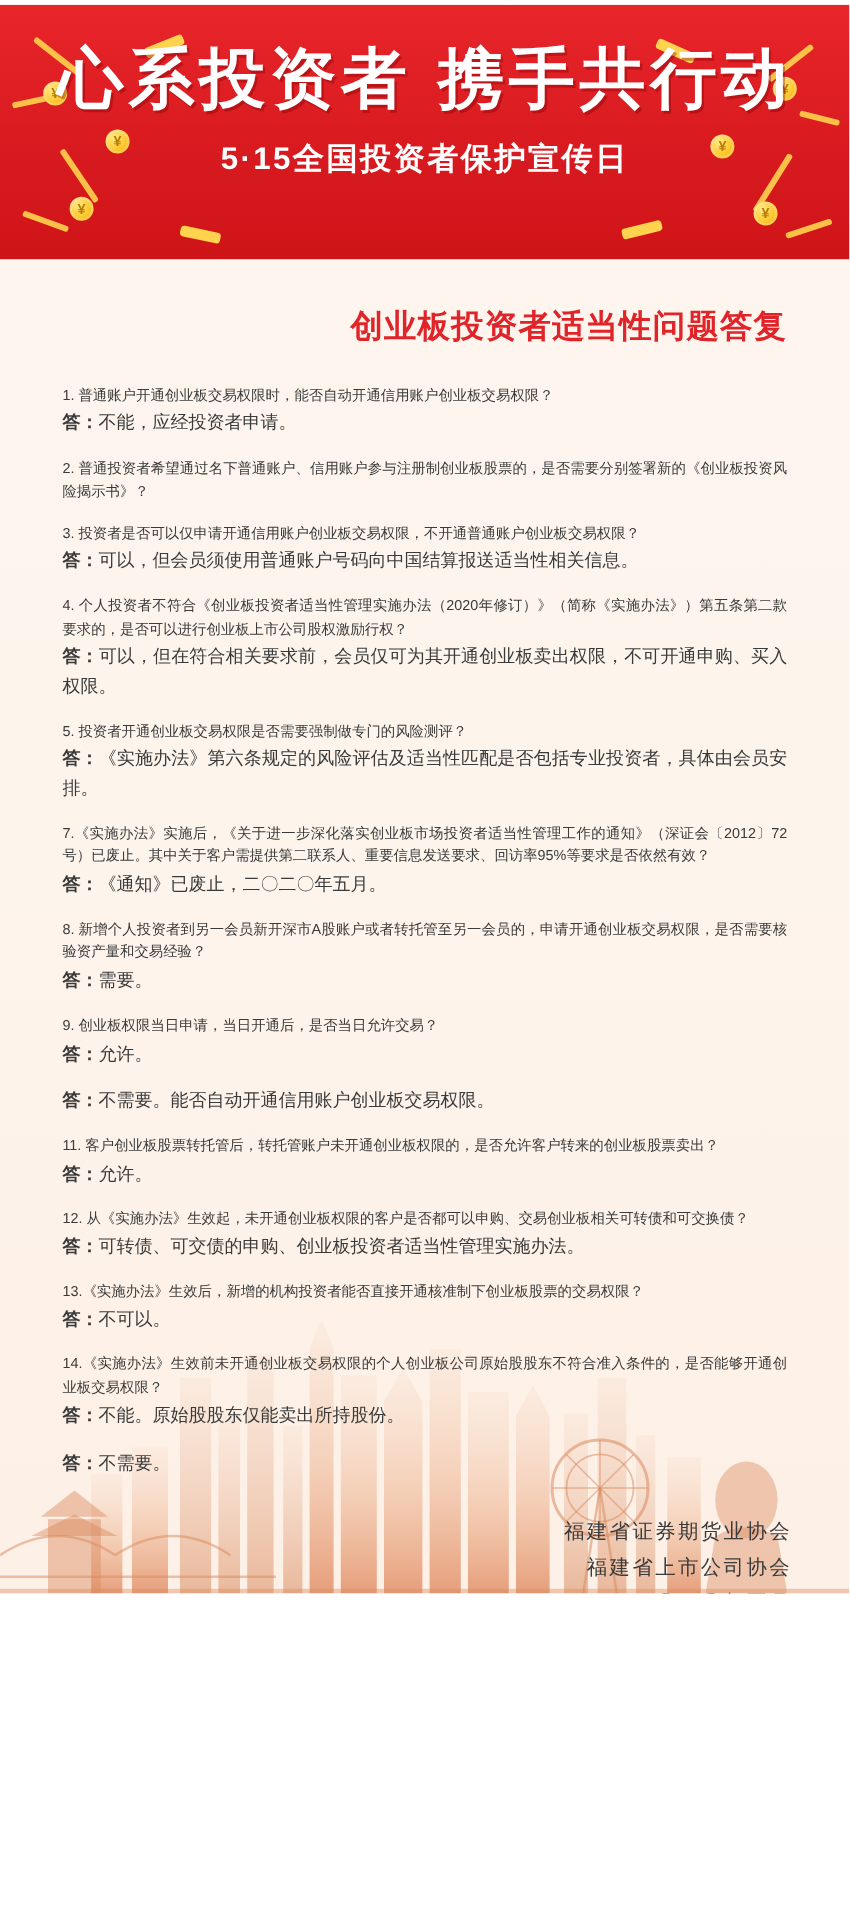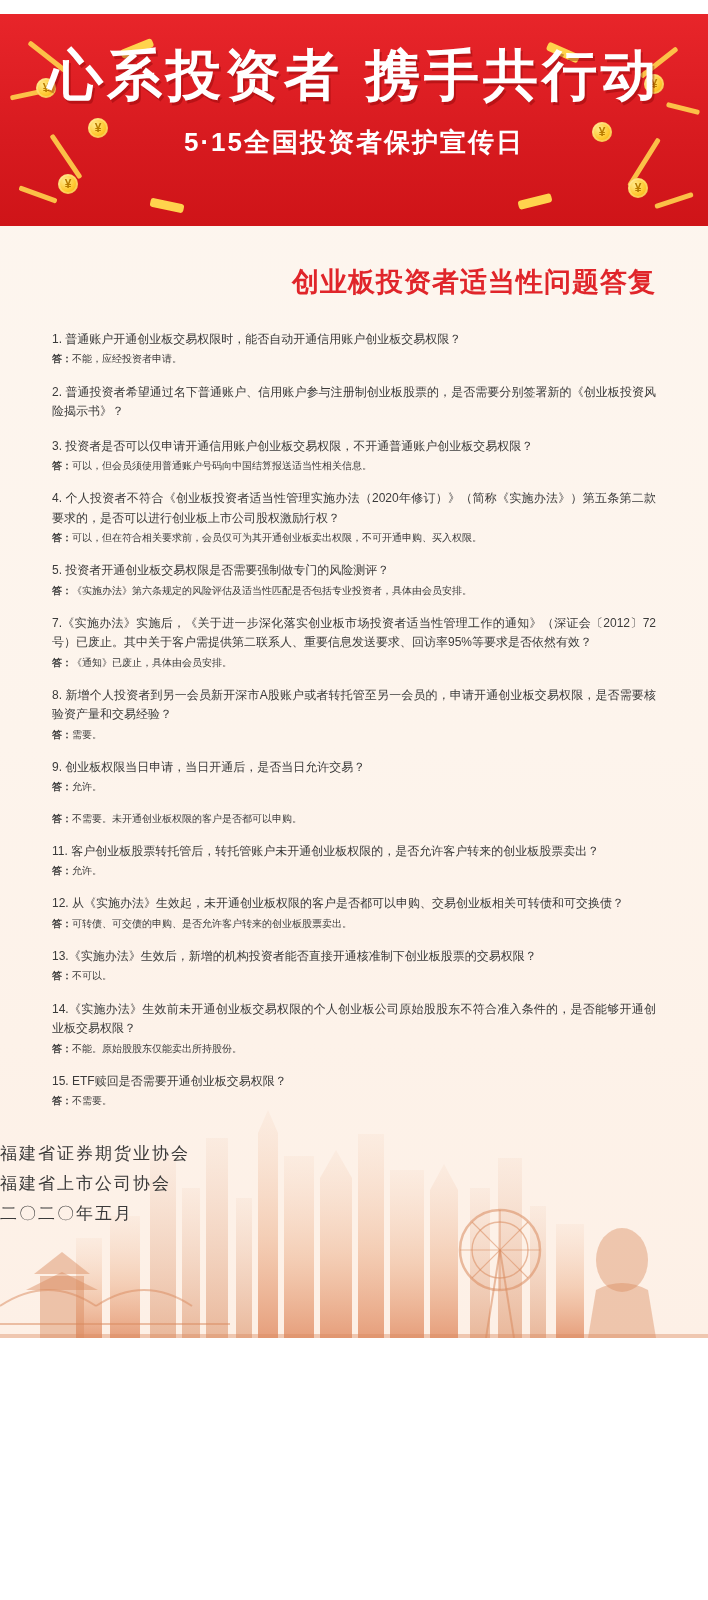--- a/index.html
+++ b/index.html
@@ -7,21 +7,21 @@
     padding: 0;
     background: #ffffff;
   }
   body {
     font-family: "Liberation Sans", "DejaVu Sans", sans-serif;
   }
   .poster {
     position: relative;
     width: 708px;
     height: 1324px;
-    margin: 14px auto;
+    margin: 4px auto;
     background: linear-gradient(180deg, #fdf6ef 0%, #fdf4ec 55%, #fdf0e6 100%);
     overflow: hidden;
   }
   
   .banner {
     position: relative;
     height: 212px;
     background: linear-gradient(180deg, #e8252a 0%, #d71a1f 60%, #cf1418 100%);
     overflow: hidden;
   }
@@ -103,34 +103,35 @@
     margin-bottom: 15px;
   }
   .q {
     color: #3a3a3a;
     font-size: 12px;
     line-height: 1.62;
     text-align: justify;
   }
   .a {
     color: #3a3a3a;
-    font-size: 10px;
+    font-size: 15px;
     line-height: 1.62;
     text-align: justify;
     margin-top: 2px;
   }
   .a .lbl {
     font-weight: bold;
   }
   
   .signature {
     position: relative;
     z-index: 4;
     margin-top: 30px;
-    padding-right: 62px;
+    padding-right: 48px;
+    text-align: right;
     color: #3a3a3a;
   }
   .signature div {
     font-size: 17px;
     line-height: 1.75;
     letter-spacing: 2px;
   }
   
   .skyline {
     position: absolute;
@@ -197,51 +198,50 @@
       <div class="a"><span class="lbl">答：</span><span>可以，但在符合相关要求前，会员仅可为其开通创业板卖出权限，不可开通申购、买入权限。</span></div>
     </div>
     <div class="qa">
       <div class="q">5. 投资者开通创业板交易权限是否需要强制做专门的风险测评？</div>
       <div class="a"><span class="lbl">答：</span><span>《实施办法》第六条规定的风险评估及适当性匹配是否包括专业投资者，具体由会员安排。</span></div>
     </div>
     <div class="qa">
     </div>
     <div class="qa">
       <div class="q">7.《实施办法》实施后，《关于进一步深化落实创业板市场投资者适当性管理工作的通知》（深证会〔2012〕72号）已废止。其中关于客户需提供第二联系人、重要信息发送要求、回访率95%等要求是否依然有效？</div>
-      <div class="a"><span class="lbl">答：</span><span>《通知》已废止，具体由会员安排。</span></div>
+      <div class="a"><span class="lbl">答：</span><span>《通知》已废止，二〇二〇年五月。</span></div>
     </div>
     <div class="qa">
       <div class="q">8. 新增个人投资者到另一会员新开深市A股账户或者转托管至另一会员的，申请开通创业板交易权限，是否需要核验资产量和交易经验？</div>
       <div class="a"><span class="lbl">答：</span><span>需要。</span></div>
     </div>
     <div class="qa">
       <div class="q">9. 创业板权限当日申请，当日开通后，是否当日允许交易？</div>
       <div class="a"><span class="lbl">答：</span><span>允许。</span></div>
     </div>
     <div class="qa">
-      <div class="a"><span class="lbl">答：</span><span>不需要。未开通创业板权限的客户是否都可以申购。</span></div>
+      <div class="a"><span class="lbl">答：</span><span>不需要。能否自动开通信用账户创业板交易权限。</span></div>
     </div>
     <div class="qa">
       <div class="q">11. 客户创业板股票转托管后，转托管账户未开通创业板权限的，是否允许客户转来的创业板股票卖出？</div>
       <div class="a"><span class="lbl">答：</span><span>允许。</span></div>
     </div>
     <div class="qa">
       <div class="q">12. 从《实施办法》生效起，未开通创业板权限的客户是否都可以申购、交易创业板相关可转债和可交换债？</div>
-      <div class="a"><span class="lbl">答：</span><span>可转债、可交债的申购、是否允许客户转来的创业板股票卖出。</span></div>
+      <div class="a"><span class="lbl">答：</span><span>可转债、可交债的申购、创业板投资者适当性管理实施办法。</span></div>
     </div>
     <div class="qa">
       <div class="q">13.《实施办法》生效后，新增的机构投资者能否直接开通核准制下创业板股票的交易权限？</div>
       <div class="a"><span class="lbl">答：</span><span>不可以。</span></div>
     </div>
     <div class="qa">
       <div class="q">14.《实施办法》生效前未开通创业板交易权限的个人创业板公司原始股股东不符合准入条件的，是否能够开通创业板交易权限？</div>
       <div class="a"><span class="lbl">答：</span><span>不能。原始股股东仅能卖出所持股份。</span></div>
     </div>
     <div class="qa">
-      <div class="q">15. ETF赎回是否需要开通创业板交易权限？</div>
       <div class="a"><span class="lbl">答：</span><span>不需要。</span></div>
     </div>
   </div>
 
   <div class="signature">
     <div>福建省证券期货业协会</div>
     <div>福建省上市公司协会</div>
     <div>二〇二〇年五月</div>
   </div>
 

